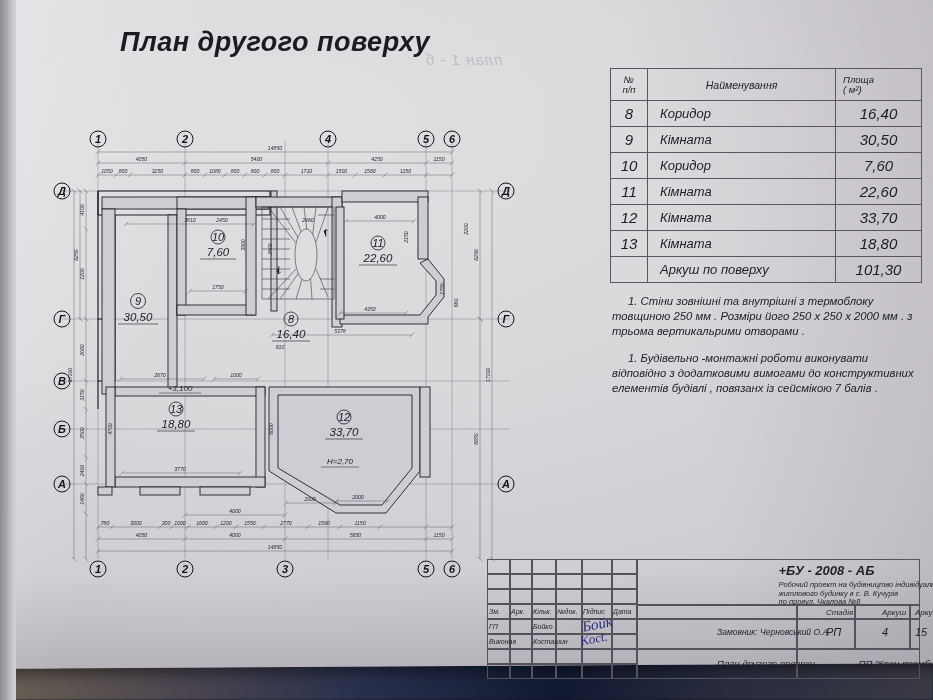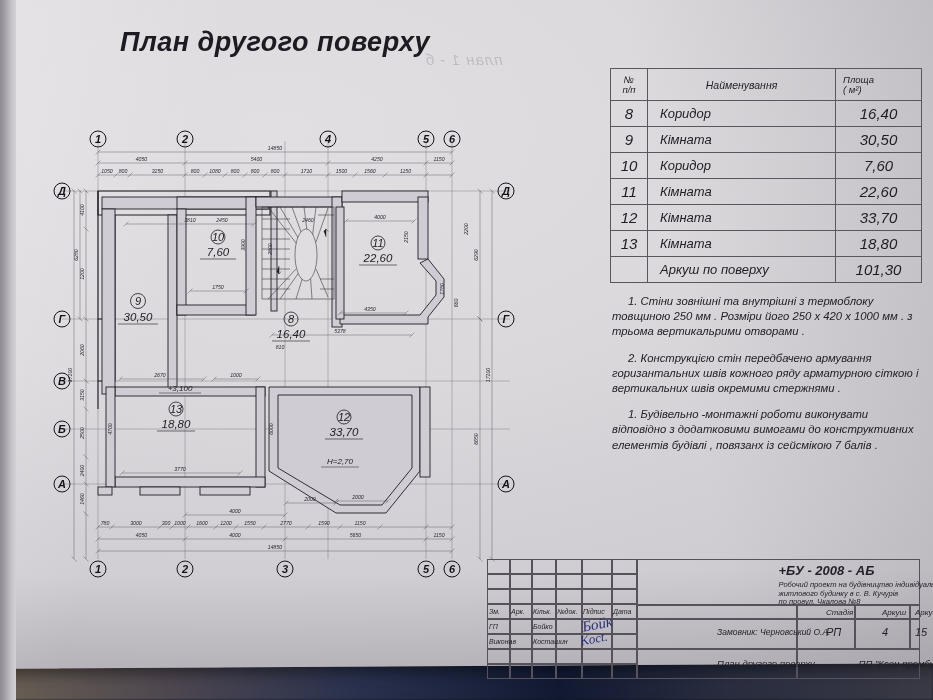--- a/index.html
+++ b/index.html
@@ -157,22 +157,21 @@
           </tr>
           <tr>
             <td class="c-no"></td>
             <td class="c-name">Аркуш по поверху</td>
             <td class="c-area">101,30</td>
           </tr>
         </tbody>
     </table>
 
     <div class="notes">
-      <p>1.    Стіни зовнішні та внутрішні з термоблоку товщиною  250 мм . Розміри його 250 х 420 х 1000 мм . з трьома вертикальрими отворами .</p>
-      <p>2.    Конструкцією стін передбачено армування горизантальних швів кожного ряду арматурною сіткою і вертикальних швів окремими стержнями .</p>
+      <p>1.    Стіни зовнішні та внутрішні з термоблоку товщиною  250 мм . Розміри його 250 х 250 х 2000 мм . з трьома вертикальрими отворами .</p>
       <p>1.   Будівельно -монтажні роботи  виконувати відповідно з додатковими вимогами до конструктивних елементів будівлі ,  повязанх із сейсмікою   7   балів .</p>
     </div>
 
     <div id="plan">
       <svg width="540" height="470" viewBox="0 0 540 470">
         <defs>
           <pattern id="hatch" width="4" height="4" patternTransform="rotate(45)" patternUnits="userSpaceOnUse">
             <line x1="0" y1="0" x2="0" y2="4" stroke="#55525c" stroke-width="0.7"></line>
           </pattern>
         </defs>

